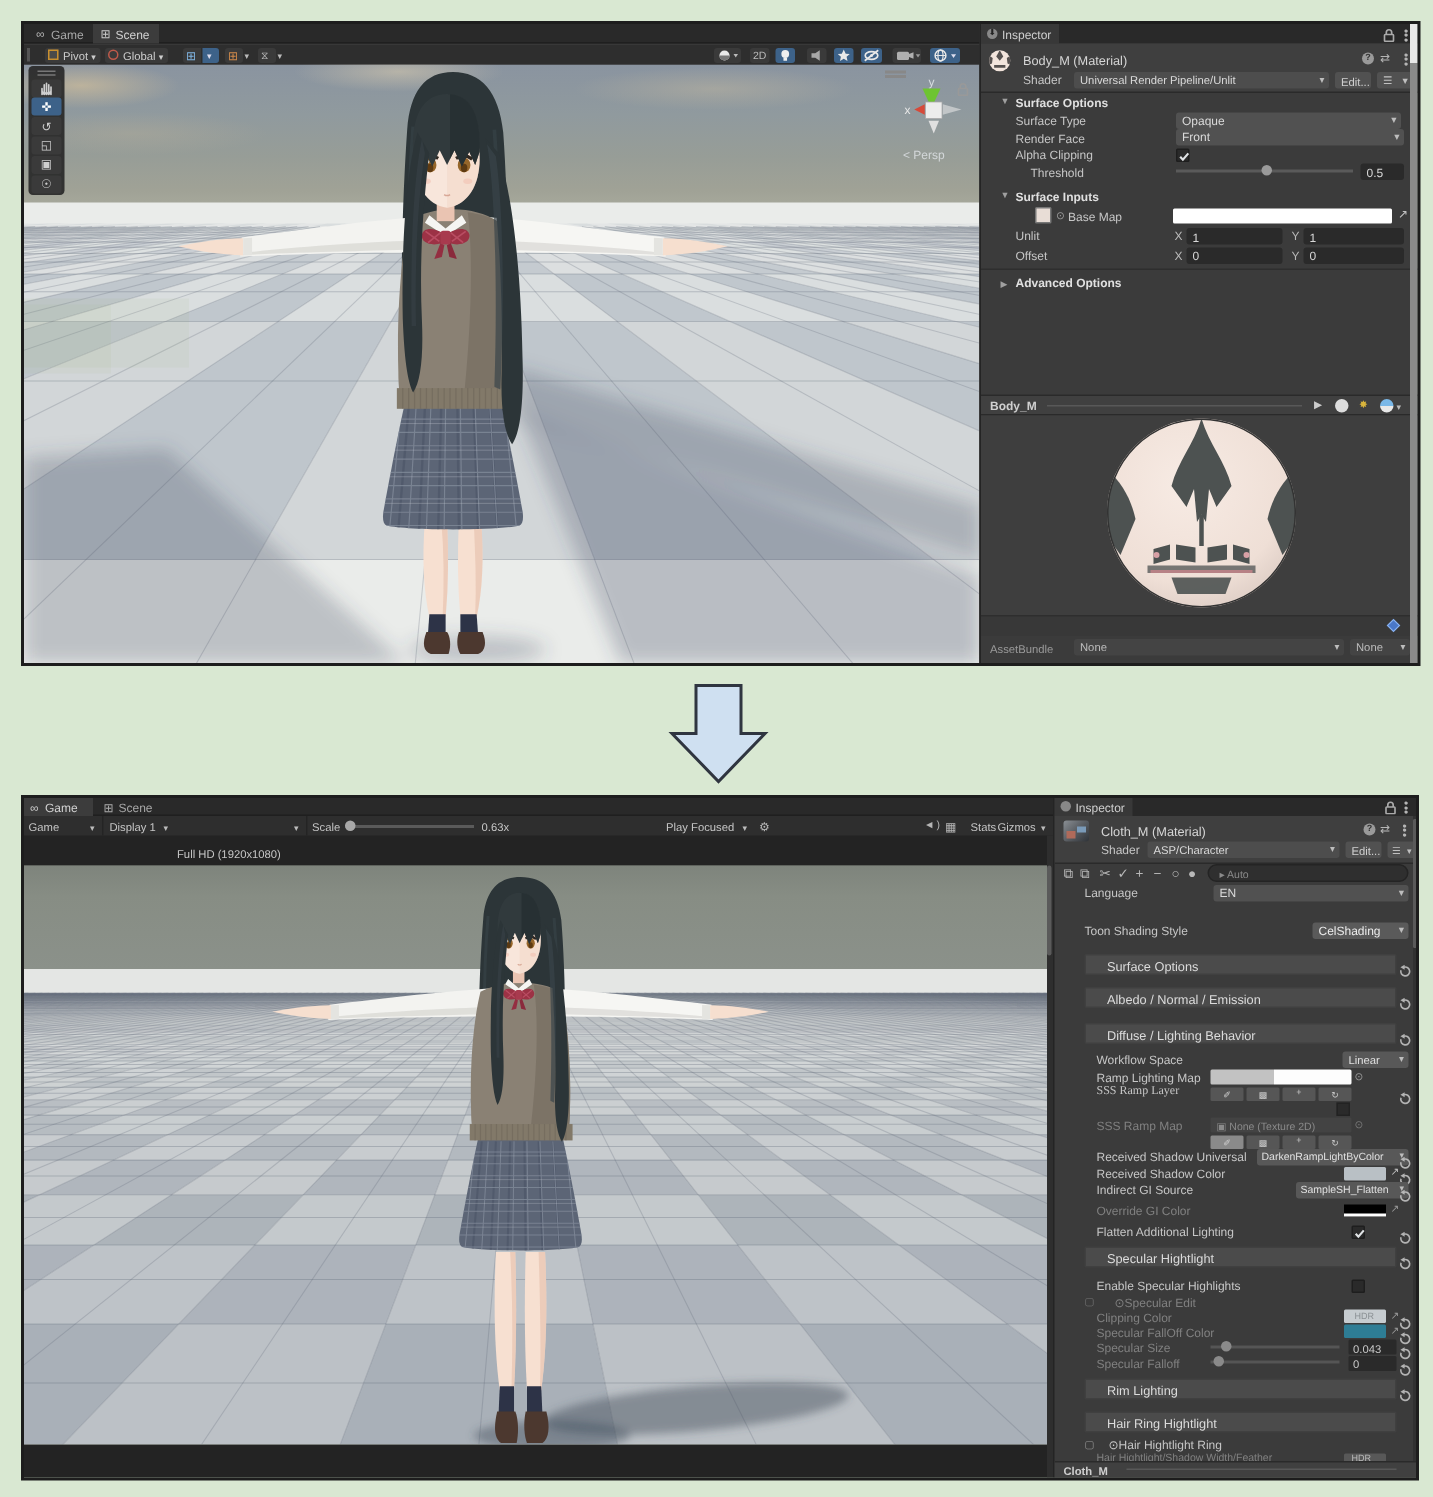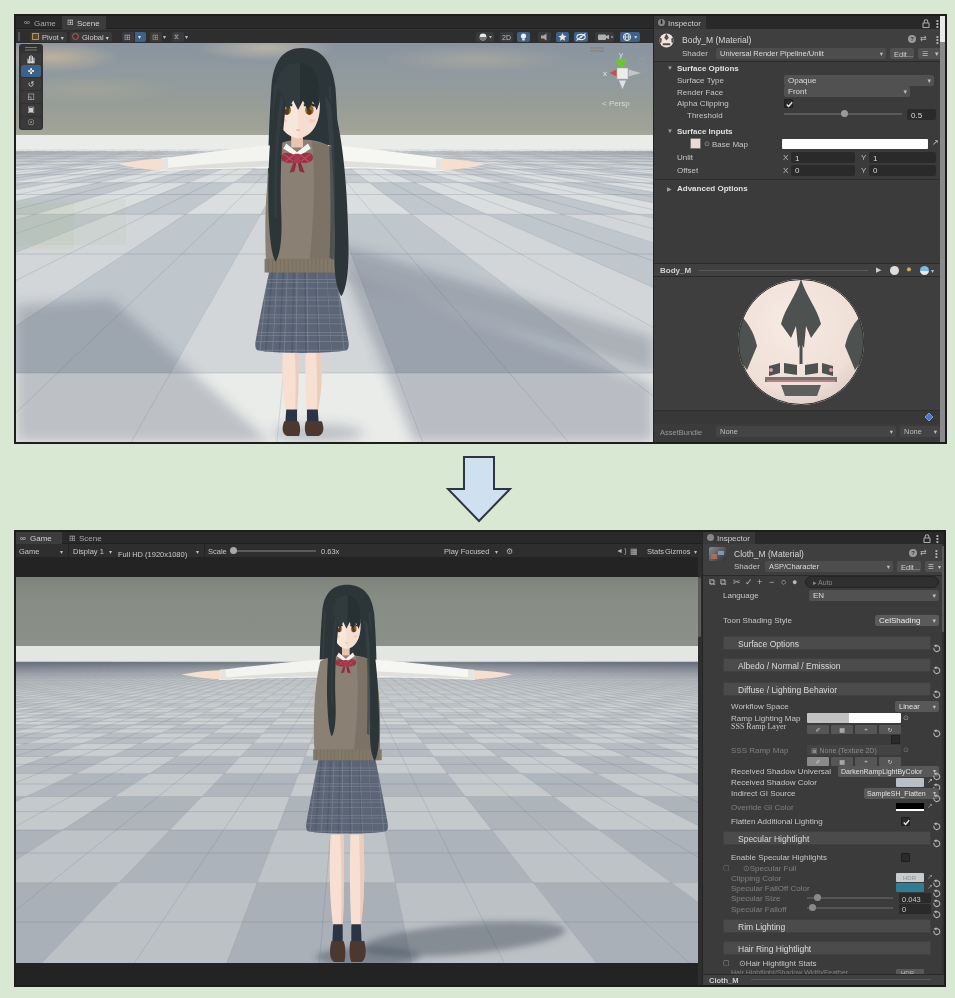--- a/index.html
+++ b/index.html
@@ -594,21 +594,21 @@
       <div style="position:absolute;left:236px;top:31.5px;width:24px;height:11px;background:#515151;border-radius:2px"></div>
       <div style="position:absolute;left:240px;top:33.5px;font-size:7.5px;color:#d0d0d0;white-space:nowrap;">Edit...</div>
       <div style="position:absolute;left:264px;top:31.5px;width:26px;height:11px;background:#515151;border-radius:2px"></div>
       <div style="position:absolute;left:268px;top:33.5px;font-size:7px;color:#c0c0c0;white-space:nowrap;">☰</div>
       <div style="position:absolute;left:281px;top:33.5px;font-size:7px;color:#c0c0c0;white-space:nowrap;">▾</div>
       <div style="position:absolute;left:13px;top:49px;font-size:6px;color:#a0a0a0;white-space:nowrap;">▼</div>
       <div style="position:absolute;left:23px;top:48px;font-size:8px;color:#e0e0e0;white-space:nowrap;font-weight:bold;">Surface Options</div>
       <div style="position:absolute;left:23px;top:60px;font-size:8px;color:#c6c6c6;white-space:nowrap;">Surface Type</div>
       <div style="position:absolute;left:130px;top:58.5px;width:150px;height:11px;background:#515151;border-radius:2px;color:#dadada;font-size:8px;line-height:11px;padding-left:4px;box-sizing:border-box;">Opaque<span style="position:absolute;right:3px;top:0;color:#bdbdbd;font-size:7px">▾</span></div>
       <div style="position:absolute;left:23px;top:71.5px;font-size:8px;color:#c6c6c6;white-space:nowrap;">Render Face</div>
-      <div style="position:absolute;left:130px;top:70.0px;width:126px;height:11px;background:#515151;border-radius:2px;color:#dadada;font-size:8px;line-height:11px;padding-left:4px;box-sizing:border-box;">Front<span style="position:absolute;right:3px;top:0;color:#bdbdbd;font-size:7px">▾</span></div>
+      <div style="position:absolute;left:130px;top:70.0px;width:152px;height:11px;background:#515151;border-radius:2px;color:#dadada;font-size:8px;line-height:11px;padding-left:4px;box-sizing:border-box;">Front<span style="position:absolute;right:3px;top:0;color:#bdbdbd;font-size:7px">▾</span></div>
       <div style="position:absolute;left:23px;top:83px;font-size:8px;color:#c6c6c6;white-space:nowrap;">Alpha Clipping</div>
       <div style="position:absolute;left:130px;top:82.5px;width:9px;height:9px;background:#2a2a2a;border:1px solid #1e1e1e;border-radius:1px;">
         <svg width="9" height="9" viewBox="0 0 10 10" style="display:block">
           <path d="M2,5 L4,7.2 L8,2.5" stroke="#dfe2e4" stroke-width="1.6" fill="none"></path>
         </svg>
       </div>
       <div style="position:absolute;left:33px;top:94.5px;font-size:8px;color:#c6c6c6;white-space:nowrap;">Threshold</div>
       <div style="position:absolute;left:130px;top:97px;width:118px;height:2px;background:#5a5a5a;"></div>
       <div style="position:absolute;left:187px;top:94px;width:7px;height:7px;border-radius:50%;background:#9a9a9a"></div>
       <div style="position:absolute;left:253px;top:93px;width:29px;height:11px;background:#2a2a2a;border-radius:2px"></div>
@@ -695,21 +695,21 @@
     <div style="position:absolute;left:4px;top:1.5px;font-size:8px;color:#c8c8c8">∞</div>
     <div style="position:absolute;left:14px;top:2px;font-size:8px;color:#d2d2d2;white-space:nowrap;">Game</div>
     <div style="position:absolute;left:53px;top:1.5px;font-size:8px;color:#aaa">⊞</div>
     <div style="position:absolute;left:63px;top:2px;font-size:8px;color:#a8a8a8;white-space:nowrap;">Scene</div>
     <div style="position:absolute;left:0px;top:12px;width:928px;height:13px;background:#2e2e2e;"></div>
     <div style="position:absolute;left:3px;top:15px;font-size:7.5px;color:#c6c6c6;white-space:nowrap;">Game</div>
     <div style="position:absolute;left:44px;top:15.5px;font-size:6px;color:#bbb;white-space:nowrap;">▾</div>
     <div style="position:absolute;left:52px;top:12px;width:1px;height:13px;background:#242424;"></div>
     <div style="position:absolute;left:57px;top:15px;font-size:7.5px;color:#c6c6c6;white-space:nowrap;">Display 1</div>
     <div style="position:absolute;left:93px;top:15.5px;font-size:6px;color:#bbb;white-space:nowrap;">▾</div>
-    <div style="position:absolute;left:102px;top:18px;font-size:7.5px;color:#c6c6c6;white-space:nowrap;">Full HD (1920x1080)</div>
+    <div style="position:absolute;left:102px;top:33px;font-size:7.5px;color:#c6c6c6;white-space:nowrap;">Full HD (1920x1080)</div>
     <div style="position:absolute;left:180px;top:15.5px;font-size:6px;color:#bbb;white-space:nowrap;">▾</div>
     <div style="position:absolute;left:188px;top:12px;width:1px;height:13px;background:#242424;"></div>
     <div style="position:absolute;left:192px;top:15px;font-size:7.5px;color:#c6c6c6;white-space:nowrap;">Scale</div>
     <div style="position:absolute;left:214px;top:18px;width:86px;height:2px;background:#5a5a5a;"></div>
     <div style="position:absolute;left:214px;top:15px;width:7px;height:7px;border-radius:50%;background:#a8a8a8"></div>
     <div style="position:absolute;left:305px;top:15px;font-size:7.5px;color:#c6c6c6;white-space:nowrap;">0.63x</div>
     <div style="position:absolute;left:428px;top:15px;font-size:7.5px;color:#c6c6c6;white-space:nowrap;">Play Focused</div>
     <div style="position:absolute;left:479px;top:15.5px;font-size:6px;color:#bbb;white-space:nowrap;">▾</div>
     <div style="position:absolute;left:490px;top:14.5px;font-size:8px;color:#b5b5b5;white-space:nowrap;">⚙</div>
     <div style="position:absolute;left:600px;top:14.5px;font-size:7px;color:#b5b5b5;white-space:nowrap;">◄ )</div>
@@ -1553,21 +1553,21 @@
         </svg></div>
       <div style="position:absolute;left:20px;top:299px;width:208px;height:14px;background:#4b4b4b;border:1px solid #404040;border-radius:1px"></div>
       <div style="position:absolute;left:35px;top:302px;font-size:8.5px;color:#dcdcdc;white-space:nowrap;">Specular Hightlight</div>
       <div style="position:absolute;left:229px;top:302px;width:9px;height:9px;opacity:0.85"><svg width="9" height="9" viewBox="0 0 10 10">
           <path d="M2.2,4.2 A3.3,3.3 0 1 0 4.4,2.0" stroke="#c8c8c8" stroke-width="1.2" fill="none"></path>
           <path d="M4.9,0.2 L4.9,3.8 L1.8,2.0 Z" fill="#c8c8c8"></path>
         </svg></div>
       <div style="position:absolute;left:28px;top:321px;font-size:8px;color:#c6c6c6;white-space:nowrap;">Enable Specular Highlights</div>
       <div style="position:absolute;left:198px;top:320.5px;width:9px;height:9px;background:#2a2a2a;border:1px solid #1e1e1e;border-radius:1px;"></div>
       <div style="position:absolute;left:20px;top:331.5px;font-size:7px;color:#777;white-space:nowrap;">▢</div>
-      <div style="position:absolute;left:40px;top:331.5px;font-size:8px;color:#808080;white-space:nowrap;">⊙Specular Full</div>
+      <div style="position:absolute;left:40px;top:331.5px;font-size:8px;color:#808080;white-space:nowrap;">⊙Specular Edit</div>
       <div style="position:absolute;left:28px;top:341.5px;font-size:8px;color:#808080;white-space:nowrap;">Clipping Color</div>
       <div style="position:absolute;left:193px;top:341px;width:28px;height:9px;background:#c6ccd0;border-radius:1px"></div>
       <div style="position:absolute;left:200px;top:342.5px;font-size:6px;color:#8a9094;white-space:nowrap;">HDR</div>
       <div style="position:absolute;left:224px;top:341px;font-size:7px;color:#999;white-space:nowrap;">↗</div>
       <div style="position:absolute;left:229px;top:341.5px;width:9px;height:9px;opacity:0.85"><svg width="9" height="9" viewBox="0 0 10 10">
           <path d="M2.2,4.2 A3.3,3.3 0 1 0 4.4,2.0" stroke="#c8c8c8" stroke-width="1.2" fill="none"></path>
           <path d="M4.9,0.2 L4.9,3.8 L1.8,2.0 Z" fill="#c8c8c8"></path>
         </svg></div>
       <div style="position:absolute;left:28px;top:351.5px;font-size:8px;color:#808080;white-space:nowrap;">Specular FallOff Color</div>
       <div style="position:absolute;left:193px;top:351px;width:28px;height:9px;background:#2e7d95;border-radius:1px"></div>
@@ -1596,21 +1596,21 @@
         </svg></div>
       <div style="position:absolute;left:20px;top:387px;width:208px;height:14px;background:#4b4b4b;border:1px solid #404040;border-radius:1px"></div>
       <div style="position:absolute;left:35px;top:390px;font-size:8.5px;color:#dcdcdc;white-space:nowrap;">Rim Lighting</div>
       <div style="position:absolute;left:229px;top:390px;width:9px;height:9px;opacity:0.85"><svg width="9" height="9" viewBox="0 0 10 10">
           <path d="M2.2,4.2 A3.3,3.3 0 1 0 4.4,2.0" stroke="#c8c8c8" stroke-width="1.2" fill="none"></path>
           <path d="M4.9,0.2 L4.9,3.8 L1.8,2.0 Z" fill="#c8c8c8"></path>
         </svg></div>
       <div style="position:absolute;left:20px;top:409px;width:208px;height:14px;background:#4b4b4b;border:1px solid #404040;border-radius:1px"></div>
       <div style="position:absolute;left:35px;top:412px;font-size:8.5px;color:#dcdcdc;white-space:nowrap;">Hair Ring Hightlight</div>
       <div style="position:absolute;left:20px;top:427px;font-size:7px;color:#999;white-space:nowrap;">▢</div>
-      <div style="position:absolute;left:36px;top:427px;font-size:8px;color:#c6c6c6;white-space:nowrap;">⊙Hair Hightlight Stats</div>
+      <div style="position:absolute;left:36px;top:427px;font-size:8px;color:#c6c6c6;white-space:nowrap;">⊙Hair Hightlight Ring</div>
       <div style="position:absolute;left:28px;top:437px;font-size:7px;color:#808080;white-space:nowrap;">Hair Hightlight/Shadow Width/Feather</div>
       <div style="position:absolute;left:193px;top:436.5px;width:28px;height:8px;background:#585858;border-radius:1px"></div>
       <div style="position:absolute;left:198px;top:437.5px;font-size:6px;color:#bbb;white-space:nowrap;">HDR</div>
       <div style="position:absolute;left:0px;top:442px;width:242px;height:11px;background:#404040;border-top:1px solid #2a2a2a"></div>
       <div style="position:absolute;left:6px;top:444px;font-size:7.5px;color:#cfcfcf;white-space:nowrap;font-weight:bold;">Cloth_M</div>
       <div style="position:absolute;left:48px;top:447px;width:180px;height:1px;background:#585858;"></div>
       <div style="position:absolute;left:239px;top:12px;width:3px;height:430px;background:#313131;"></div>
       <div style="position:absolute;left:239px;top:14px;width:3px;height:86px;background:#5a5a5a;border-radius:1px"></div>
     </div>
   </div>

